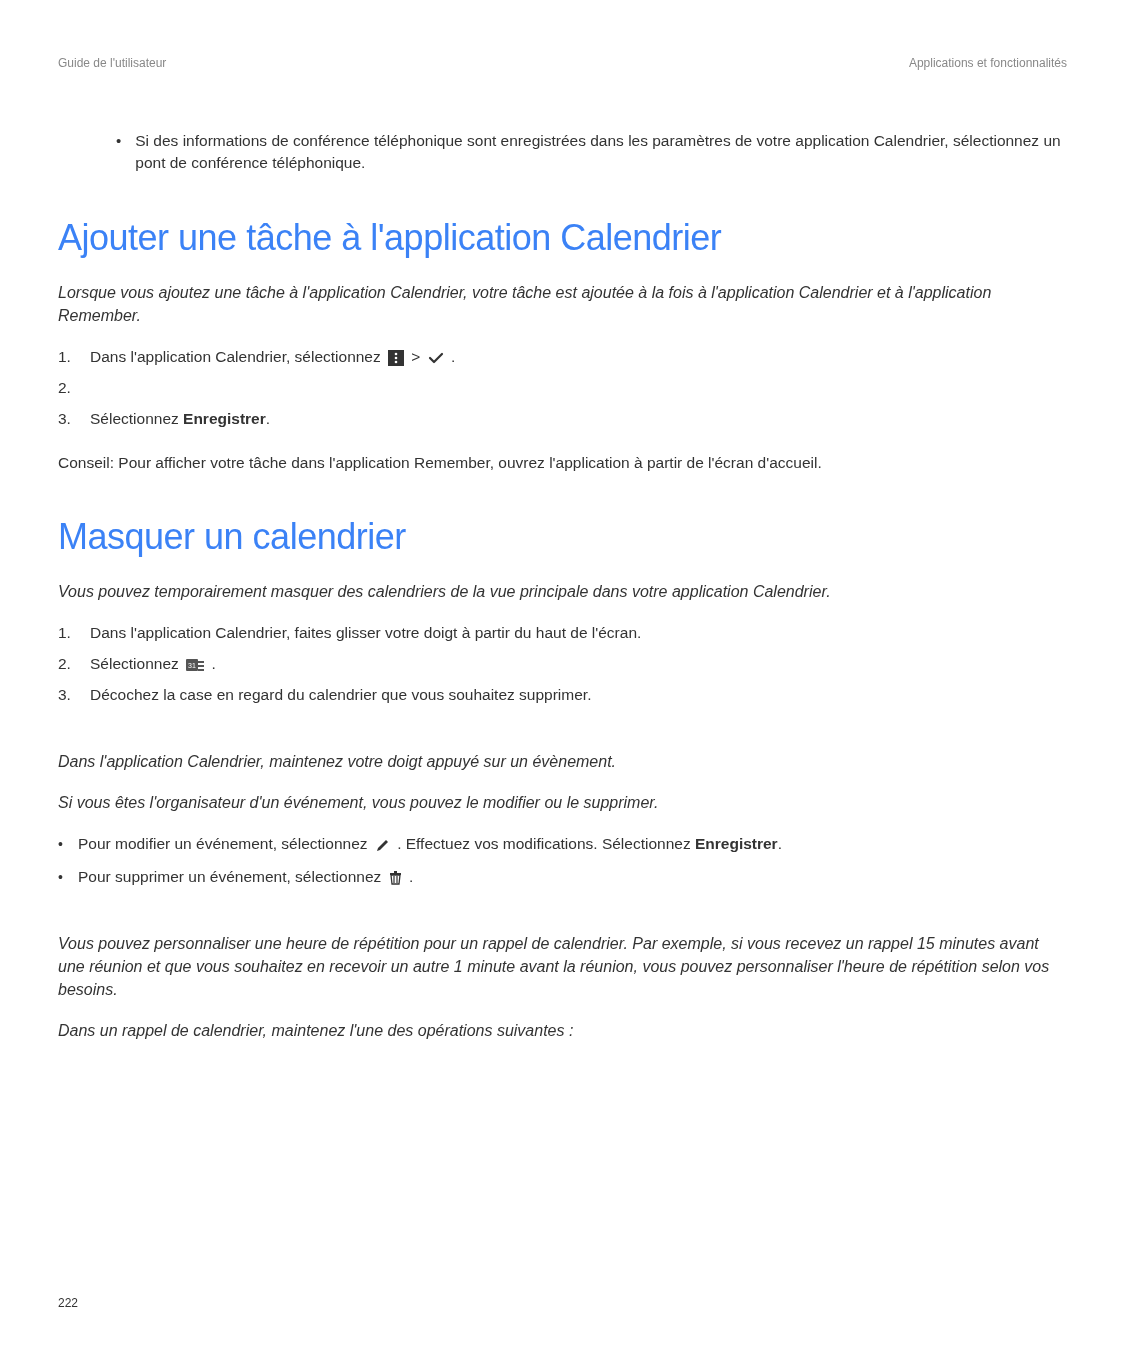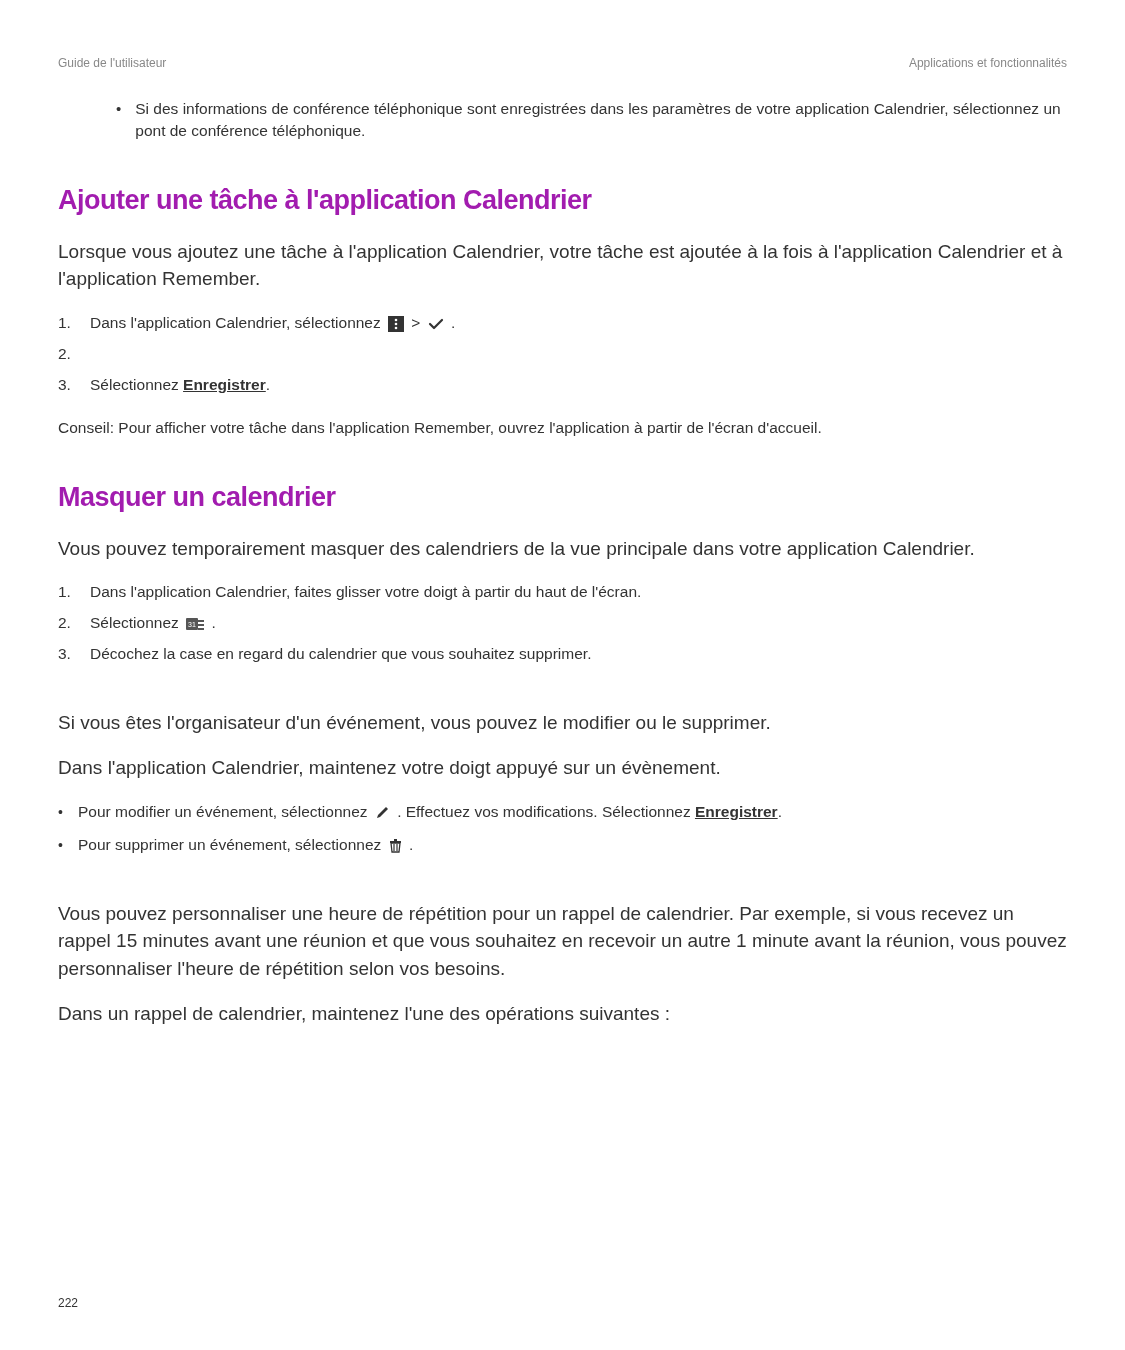--- a/index.html
+++ b/index.html
@@ -10,46 +10,47 @@
       background: #fff;
       color: #333;
       padding: 56px 58px 40px 58px;
       position: relative;
     }
     .header {
       display: flex;
       justify-content: space-between;
       font-size: 12px;
       color: #888;
-      margin-bottom: 28px;
+      margin-bottom: 60px;
     }
     .intro-bullet {
       display: flex;
       margin-left: 58px;
       margin-bottom: 42px;
       font-size: 15.5px;
       line-height: 1.45;
       color: #333;
     }
     .intro-bullet .bullet {
       margin-right: 14px;
       font-size: 15px;
     }
     h1 {
-      font-size: 27px;
-      font-weight: 700;
-      color: #a21caf;
+      font-size: 36px;
+      font-weight: 400;
+      color: #3b82f6;
       margin-bottom: 22px;
       letter-spacing: -0.5px;
     }
     .para {
-      font-size: 19px;
+      font-size: 16px;
       line-height: 1.45;
       color: #333;
       margin-bottom: 18px;
+      font-style: italic;
     }
     ol {
       list-style: none;
       margin-bottom: 20px;
     }
     ol li {
       display: flex;
       align-items: center;
       font-size: 15.5px;
       line-height: 1.6;
@@ -58,21 +59,21 @@
     ol li .num {
       width: 32px;
       flex-shrink: 0;
     }
     .conseil {
       font-size: 15.5px;
       line-height: 1.45;
       margin-bottom: 40px;
     }
     .conseil b { font-weight: normal; }
-    .bold { font-weight: bold; text-decoration: underline; }
+    .bold { font-weight: bold; }
     .bullet-list {
       list-style: none;
       margin-bottom: 36px;
     }
     .bullet-list li {
       display: flex;
       align-items: center;
       font-size: 15.5px;
       line-height: 1.6;
       margin-bottom: 8px;
@@ -175,22 +176,22 @@
       </span>
     </li>
     <li>
       <span class="num">3.</span>
       <span>Décochez la case en regard du calendrier que vous souhaitez supprimer.</span>
     </li>
   </ol>
 </div>
 
 <div class="section-gap">
+  <p class="para">Dans l'application Calendrier, maintenez votre doigt appuyé sur un évènement.</p>
   <p class="para">Si vous êtes l'organisateur d'un événement, vous pouvez le modifier ou le supprimer.</p>
-  <p class="para">Dans l'application Calendrier, maintenez votre doigt appuyé sur un évènement.</p>
   <ul class="bullet-list">
     <li>
       <span class="bullet">•</span>
       <span>
         <span>Pour modifier un événement, sélectionnez  </span>
         <span class="icon">
           <svg width="15" height="15" viewBox="0 0 15 15">
               <path d="M2 13 L3 10 L11 2 L13 4 L5 12 Z" fill="#333"></path>
             </svg>
         </span>

